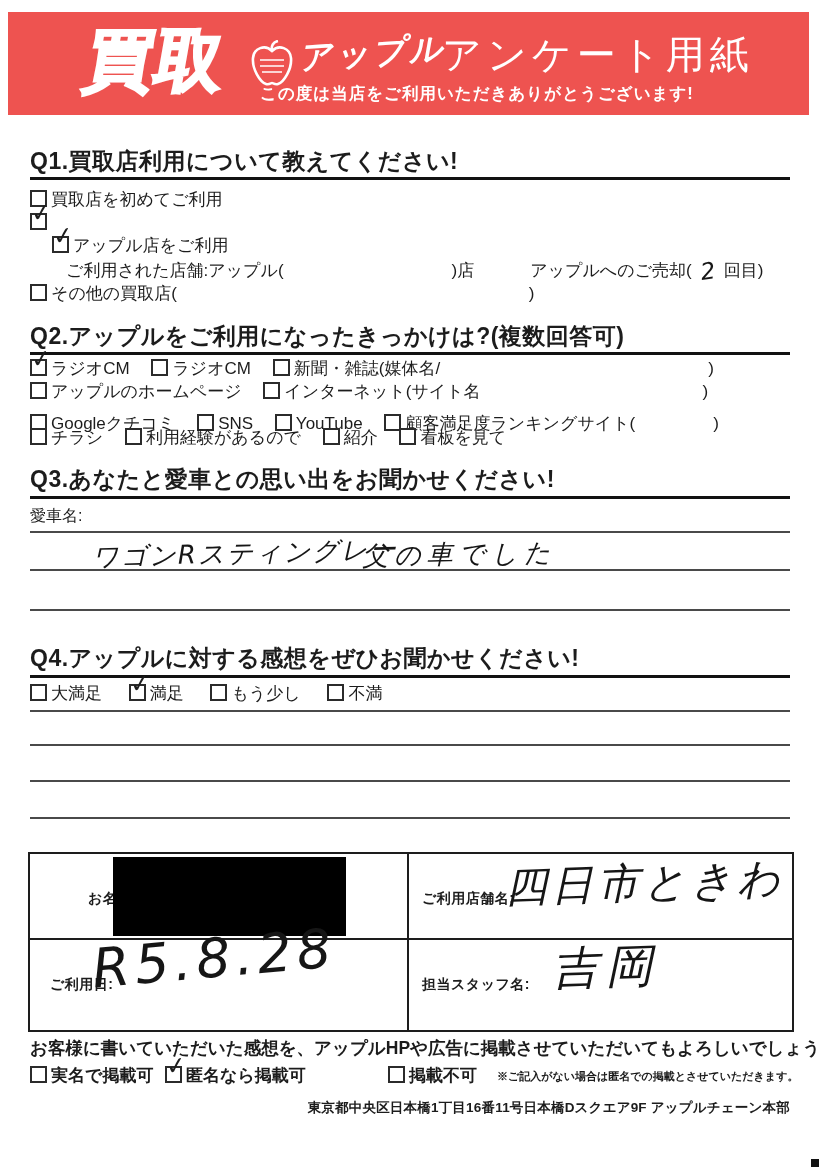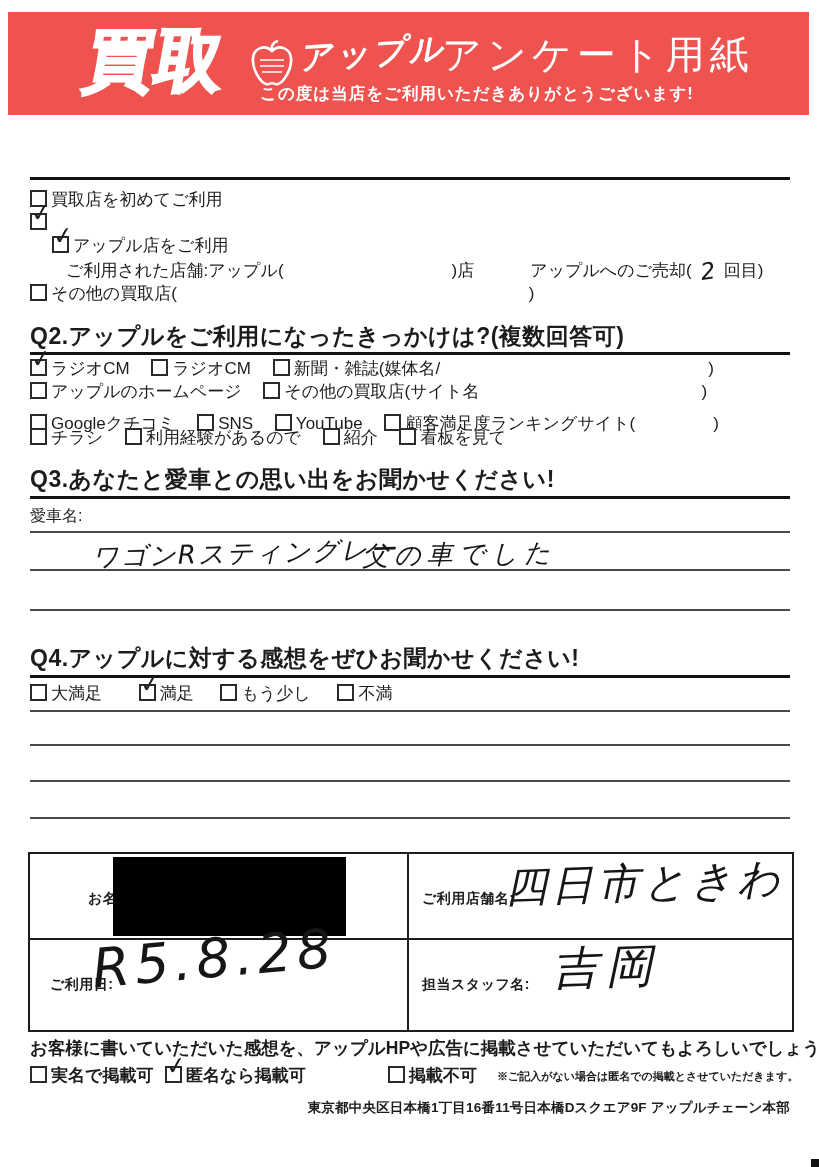--- a/index.html
+++ b/index.html
@@ -79,20 +79,21 @@
     <svg class="abs" style="left:242px; top:28px;" width="44" height="48" viewBox="0 0 44 48">
       <path d="M22 11 C15 4 4 8 3 18 C2 29 10 42 16 44 C19 45 21 43 22 43 C23 43 25 45 28 44 C34 42 42 29 41 18 C40 8 29 4 22 11 Z" fill="none" stroke="#ffffff" stroke-width="2.6"></path>
       <path d="M22 11 C21 6 23 2 28 1" fill="none" stroke="#ffffff" stroke-width="2.6"></path>
       <path d="M10 20 L34 20 M10 26 L34 26 M12 32 L32 32" stroke="#ffffff" stroke-width="1.4"></path>
     </svg>
     <div class="brand-script">アップル</div>
     <div class="sheet-title">アンケート用紙</div>
     <div class="banner-sub">この度は当店をご利用いただきありがとうございます!</div>
   </div>
 
+  <div class="sec-title" style="top:146px;">Q1.買取店利用について教えてください!</div>
   <div class="sec-underline" style="top:177px;"></div>
 
   <div class="row" style="left:30px; top:190px;text-align:center;">
     <span class="cb"></span><span>買取店を初めてご利用</span>
   </div>
   <div class="row" style="left:30px; top:213px;">
     <span class="cb"><span class="check">✓</span></span>
   </div>
   <div class="row" style="left:52px; top:236px;">
     <span class="cb"><span class="check">✓</span></span><span>アップル店をご利用</span>
@@ -107,21 +108,21 @@
   <div class="sec-title" style="top:321px;">Q2.アップルをご利用になったきっかけは?(複数回答可)</div>
   <div class="sec-underline" style="top:352px;"></div>
 
   <div class="row" style="left:30px; top:359px;">
     <span class="item"><span class="cb"><span class="check">✓</span></span><span>ラジオCM</span></span>
     <span class="item"><span class="cb"></span><span>ラジオCM</span></span>
     <span class="item"><span class="cb"></span><span>新聞・雑誌(媒体名/</span><span class="gap" style="width:268px;"></span><span>)</span></span>
   </div>
   <div class="row" style="left:30px; top:382px;">
     <span class="item"><span class="cb"></span><span>アップルのホームページ</span></span>
-    <span class="item"><span class="cb"></span><span>その他の買取店(サイト名</span><span class="gap" style="width:222px;"></span><span>)</span></span>
+    <span class="item"><span class="cb"></span><span>インターネット(サイト名</span><span class="gap" style="width:222px;"></span><span>)</span></span>
   </div>
   <div class="row" style="left:30px; top:414px;">
     <span class="item"><span class="cb"></span><span>Googleクチコミ</span></span>
     <span class="item"><span class="cb"></span><span>SNS</span></span>
     <span class="item"><span class="cb"></span><span>YouTube</span></span>
     <span class="item"><span class="cb"></span><span>顧客満足度ランキングサイト(</span><span class="gap" style="width:78px;"></span><span>)</span></span>
   </div>
   <div class="row" style="left:30px; top:428px;">
     <span class="item"><span class="cb"></span><span>チラシ</span></span>
     <span class="item"><span class="cb"></span><span>利用経験があるので</span></span>
@@ -134,21 +135,21 @@
   <div class="row" style="left:30px; top:506px; font-size:16px;">愛車名:</div>
   <div class="rule" style="top:531px;"></div>
   <div class="hand abs" style="left:92px; top:540px; font-size:26px; letter-spacing:2px; transform:rotate(-1.5deg);">ワゴンRスティングレー</div>
   <div class="hand abs" style="left:362px; top:541px; font-size:26px; letter-spacing:6px; transform:rotate(-1deg);">父の車でした</div>
   <div class="rule" style="top:569px;"></div>
   <div class="rule" style="top:609px;"></div>
 
   <div class="sec-title" style="top:643px;">Q4.アップルに対する感想をぜひお聞かせください!</div>
   <div class="sec-underline" style="top:675px;"></div>
   <div class="row" style="left:30px; top:684px;">
-    <span class="item" style="margin-right:32px;"><span class="cb"></span><span>大満足</span></span>
+    <span class="item" style="margin-right:22px;"><span class="cb"></span><span>大満足</span></span>
     <span class="item" style="margin-right:22px;"><span class="cb"><span class="check">✓</span></span><span>満足</span></span>
     <span class="item" style="margin-right:22px;"><span class="cb"></span><span>もう少し</span></span>
     <span class="item"><span class="cb"></span><span>不満</span></span>
   </div>
   <div class="rule" style="top:710px;"></div>
   <div class="rule" style="top:744px;"></div>
   <div class="rule" style="top:780px;"></div>
   <div class="rule" style="top:817px;"></div>
 
   <div class="info-table">

